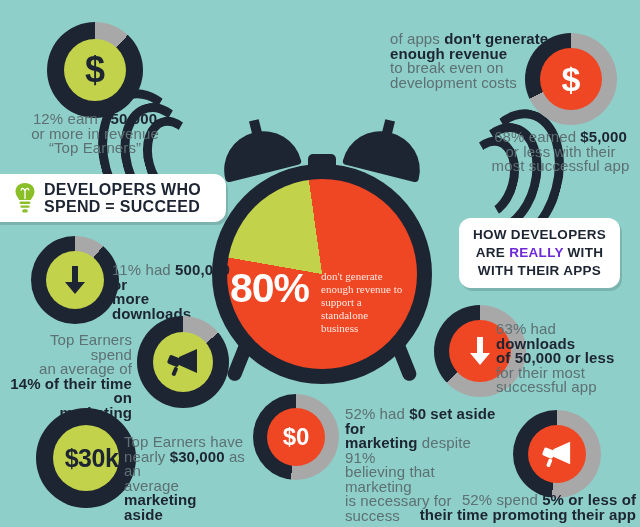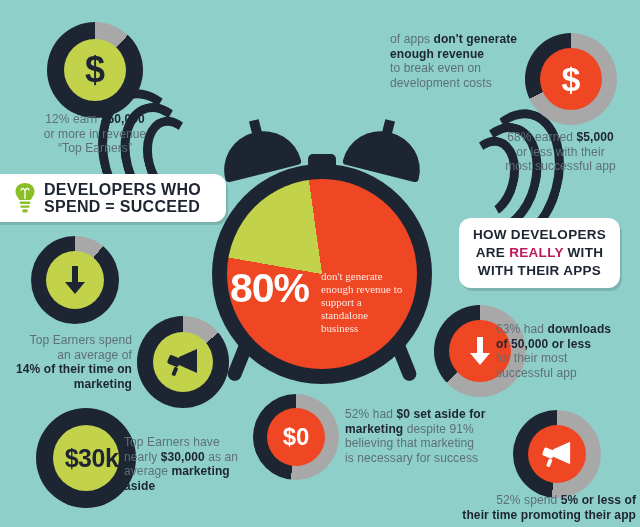--- a/index.html
+++ b/index.html
@@ -21,42 +21,42 @@
     position:absolute;border-radius:50%;
     display:flex;align-items:center;justify-content:center;
     left:50%;top:50%;transform:translate(-50%,-50%);
   }
   .hub .glyph{display:block;line-height:1;}
 
   
   .cap{
     position:absolute;
     color:#5d7073;
-    font-size:12px;
+    font-size:15px;
     line-height:14.5px;
     letter-spacing:.1px;
   }
   .cap b{color:#1d2432;font-weight:bold;}
   .cap.center{text-align:center;}
   .cap.right{text-align:right;}
 
   
   .badge{
     position:absolute;
     background:#ffffff;
     border-radius:12px;
     box-shadow:2px 3px 0 rgba(40,60,60,.18);
     display:flex;align-items:center;
   }
   .badge .btext{
     color:#1d2432;
     font-weight:bold;
     letter-spacing:.3px;
   }
-  .badge .hi{color:#be185d;}
+  .badge .hi{color:#6d28d9;}
 
   
   #clock{position:absolute;left:196px;top:118px;width:252px;height:272px;}
   .clk-part{position:absolute;background:#1d2432;}
 
   .wave{position:absolute;border:9px solid #1d2432;border-radius:50%;}
 
   
   #pie-pct{
     position:absolute;
@@ -132,20 +132,21 @@
   </div>
   <div class="cap center" style="left:483px;top:130px;width:155px;">68% earned <b>$5,000</b><br>or less with their<br>most successful app</div>
 
   <div class="donut" id="d3" style="left: 31px; top: 236px; width: 88px; height: 88px; background: conic-gradient(rgb(168, 168, 168) 0deg, rgb(168, 168, 168) 39.6deg, rgb(29, 36, 50) 39.6deg, rgb(29, 36, 50) 360deg);">
     <div class="hub" style="width:58px;height:58px;background:#c2d24b;">
       <svg width="26" height="32" viewBox="0 0 26 32">
         <path d="M10 2 h6 v16 h7 l-10 12 l-10 -12 h7 z" fill="#1d2432"></path>
       </svg>
     </div>
   </div>
+  <div class="cap" style="left:112px;top:263px;width:120px;">11% had <b>500,000 or</b><br><b>more downloads</b></div>
 
   <div class="donut" id="d4" style="left: 137px; top: 316px; width: 92px; height: 92px; background: conic-gradient(rgb(168, 168, 168) 0deg, rgb(168, 168, 168) 50.4deg, rgb(29, 36, 50) 50.4deg, rgb(29, 36, 50) 360deg);">
     <div class="hub" style="width:60px;height:60px;background:#c2d24b;">
       <svg width="36" height="32" viewBox="0 0 36 32">
         <path d="M32 3 L32 27 L14 19 L14 11 Z" fill="#1d2432"></path>
         <rect x="3" y="10.5" width="12" height="9" rx="2" fill="#1d2432" transform="rotate(22 9 15)"></rect>
         <rect x="8" y="21" width="4" height="9" rx="1.5" fill="#1d2432" transform="rotate(22 10 25)"></rect>
       </svg>
     </div>
   </div>

